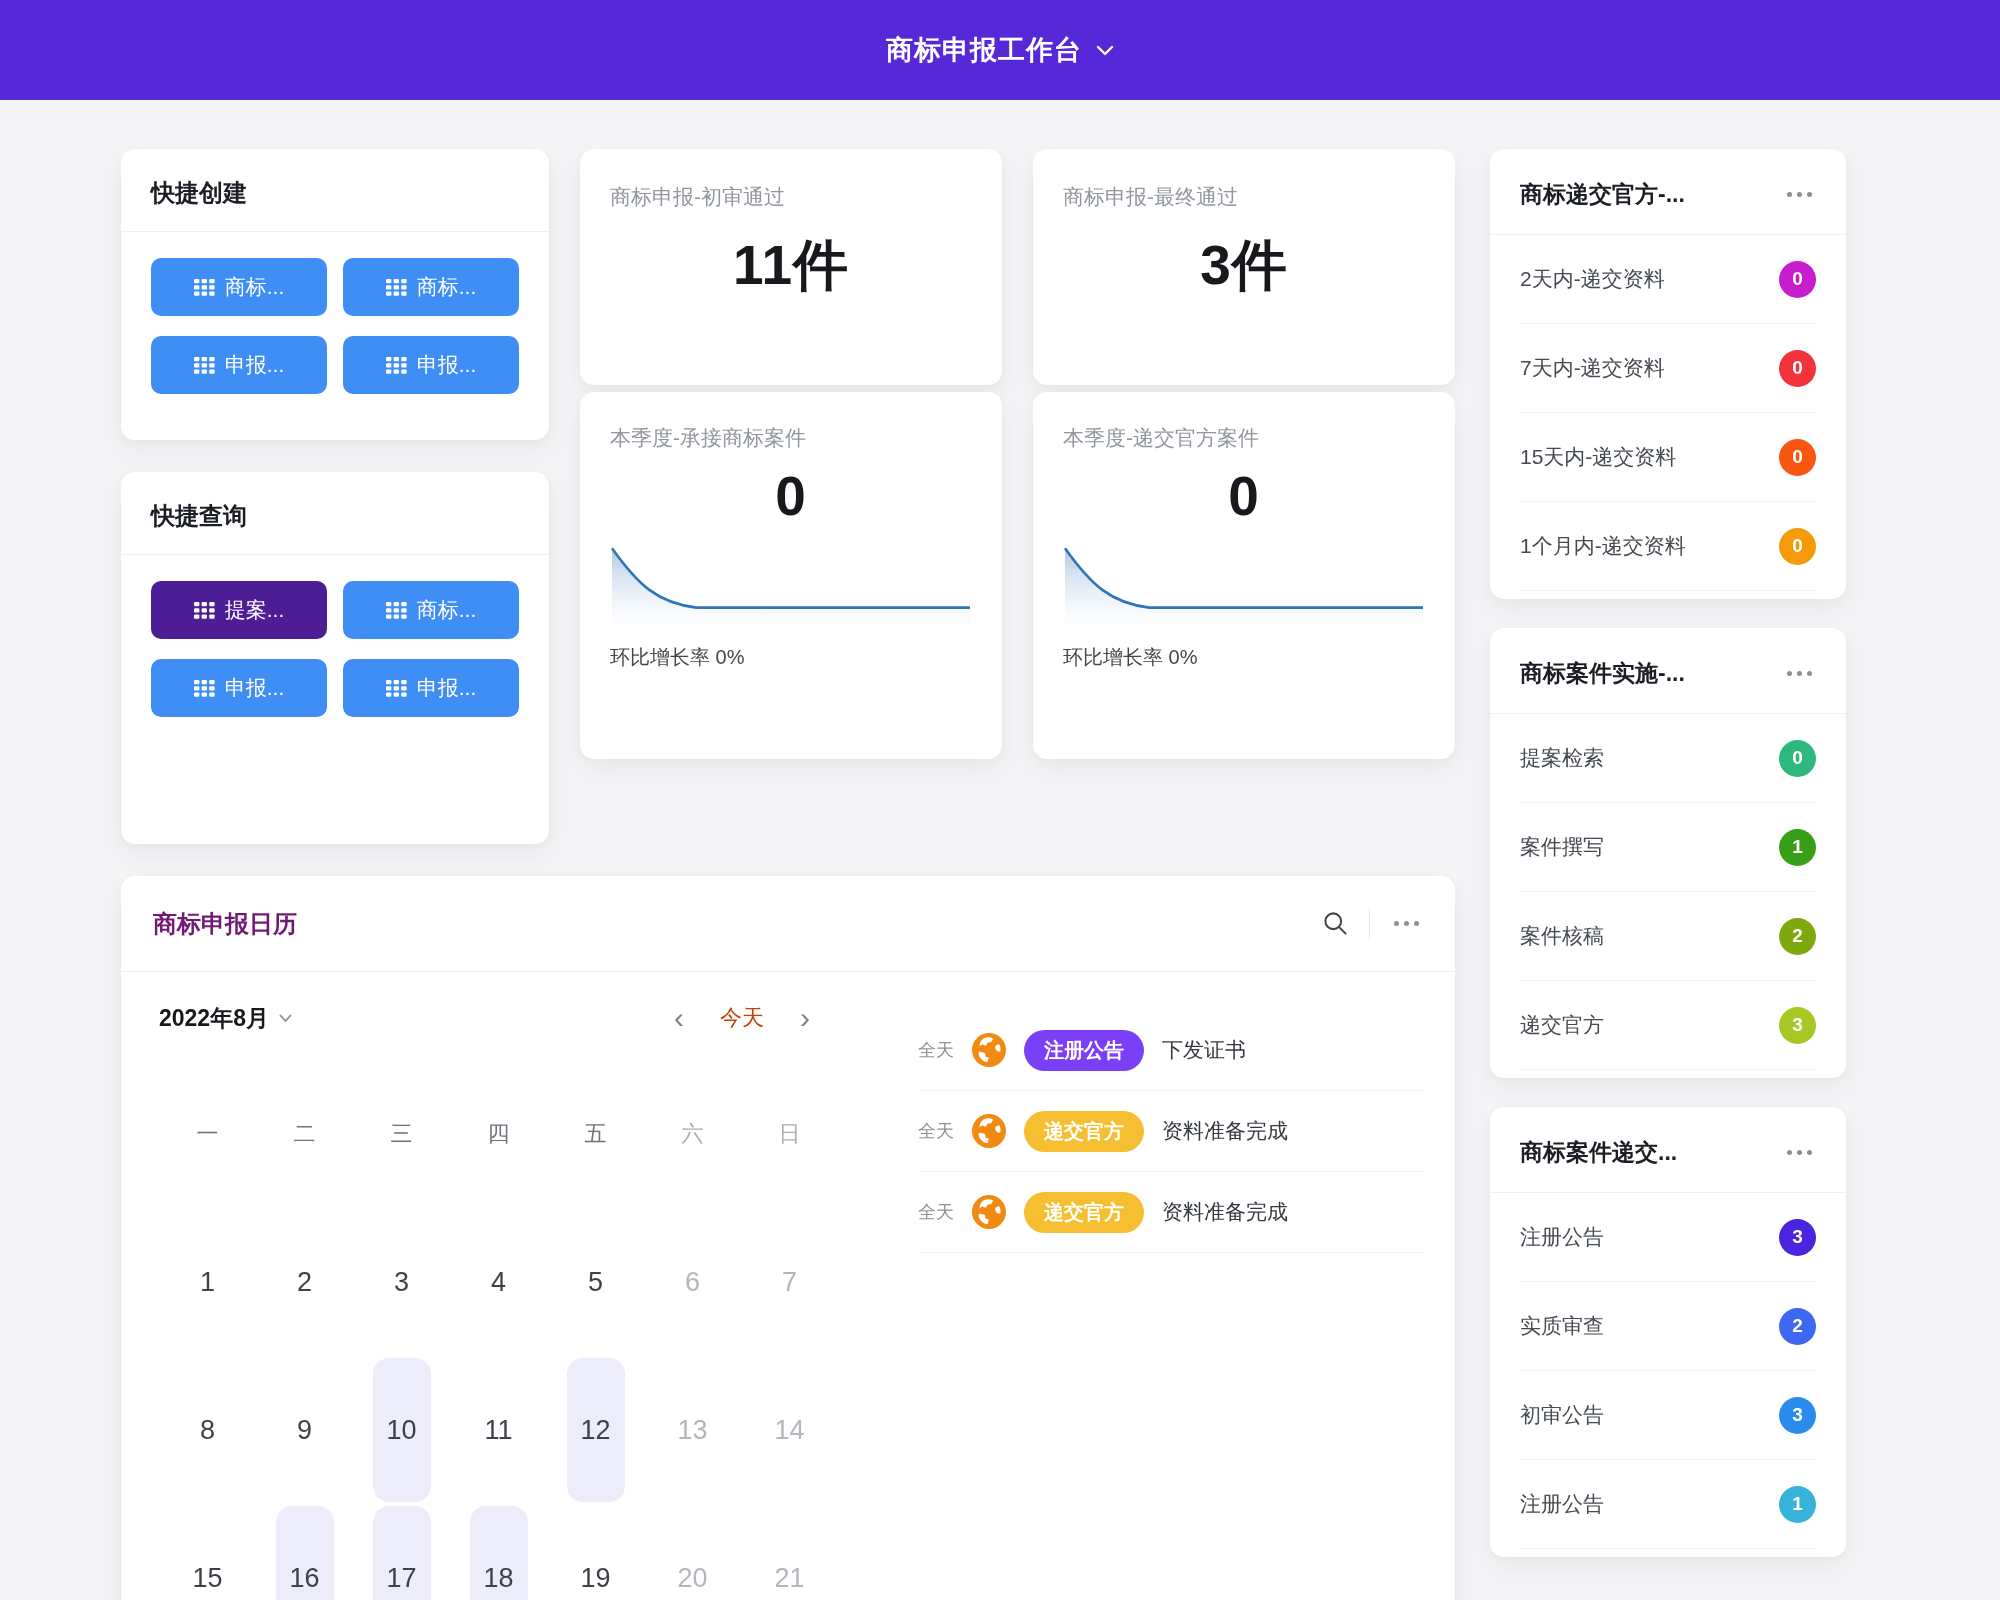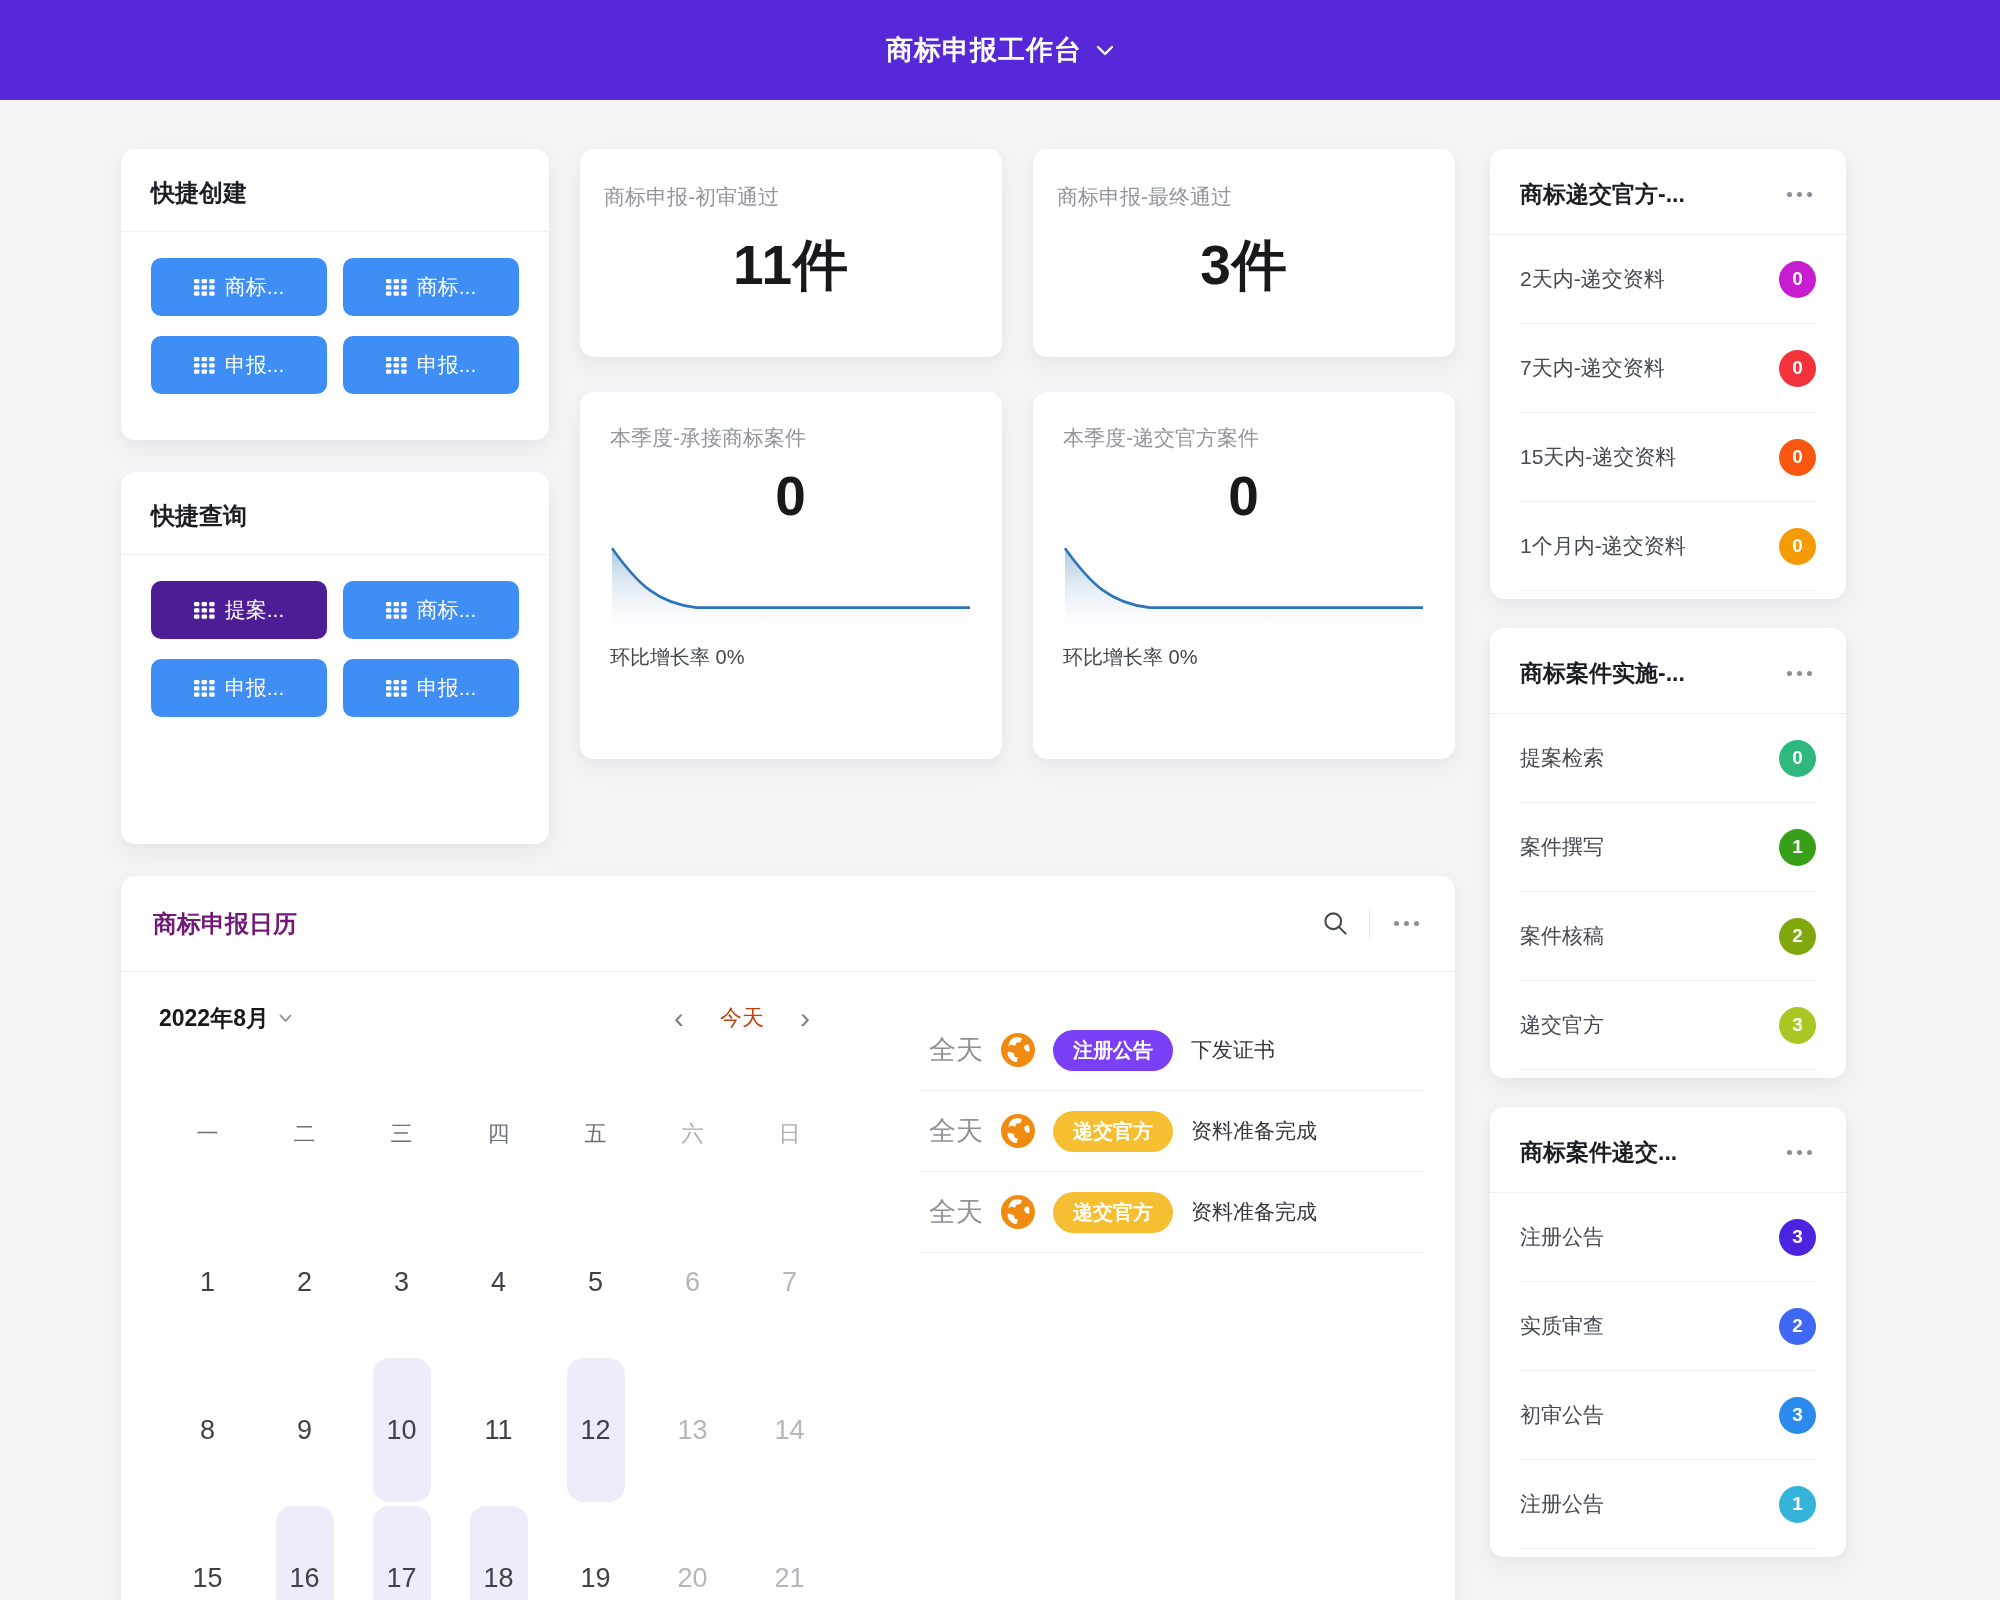--- a/index.html
+++ b/index.html
@@ -17,21 +17,21 @@
   .right-col{width:356px;flex:0 0 auto;display:flex;flex-direction:column;gap:29px;}
   .card{background:#fff;border-radius:14px;box-shadow:0 10px 24px rgba(30,34,40,.05),0 2px 6px rgba(30,34,40,.03);}
   
   .card-quick{height:291px;overflow:hidden;}
   .card-quick.q2{height:372px;}
   .qc-head{padding:28px 30px 22px;font-size:24px;font-weight:700;color:#1b1e24;border-bottom:1px solid #eef0f2;}
   .qc-body{padding:26px 30px;display:grid;grid-template-columns:1fr 1fr;gap:20px 16px;}
   .qbtn{height:58px;border-radius:10px;color:#fff;font-size:21px;display:flex;align-items:center;justify-content:center;gap:10px;cursor:pointer;text-align:right;}
   .grid-ic{display:flex;}
   
-  .stat-card{padding:34px 24px;box-sizing:border-box;height:208px;}
+  .stat-card{padding:34px 30px;box-sizing:border-box;height:236px;}
   .muted-title{font-size:21px;color:#90959e;}
   .big-num{font-size:55px;font-weight:700;color:#17191d;margin-top:18px;letter-spacing:1px;text-align:center;}
   .trend-card{padding:32px 30px;box-sizing:border-box;height:367px;}
   .trend-card .big-num{margin-top:12px;}
   .mini-chart{width:100%;height:86px;margin-top:12px;display:block;}
   .trend-foot{font-size:20px;color:#43474e;margin-top:18px;}
   
   .rcard{height:450px;overflow:hidden;}
   .rc-head{padding:30px 30px 24px;display:flex;align-items:center;justify-content:space-between;border-bottom:1px solid #eef0f2;}
   .rc-title{font-size:23px;font-weight:700;color:#1b1e24;}
@@ -60,21 +60,21 @@
   .day-row{display:grid;grid-template-columns:repeat(7,97px);height:148px;}
   .dc{position:relative;text-align:center;cursor:pointer;}
   .dc span{position:relative;z-index:1;display:inline-block;line-height:148px;font-size:27px;color:#3d424a;}
   .dc.wk span{color:#b3b6bd;}
   .dc.hl::before{content:"";position:absolute;left:50%;top:2px;transform:translateX(-50%);
     width:58px;height:144px;background:#edecfb;border-radius:16px;z-index:0;}
   .dc.today::before{content:"";position:absolute;left:50%;top:2px;transform:translateX(-50%);
     width:58px;height:144px;background:#4c1ff7;border-radius:16px;z-index:0;}
   .cal-right{flex:1;margin-left:80px;padding-top:14px;}
   .ev-row{height:80px;display:flex;align-items:center;gap:18px;border-bottom:1px solid #f1f2f5;cursor:pointer;}
-  .ev-time{font-size:27px;color:#8d929b;flex:0 0 auto;margin-left:11px;}
+  .ev-time{font-size:18px;color:#8d929b;flex:0 0 auto;}
   .ev-pill{padding:7px 20px;border-radius:999px;color:#fff;font-size:20px;font-weight:600;flex:0 0 auto;}
   .ev-text{font-size:21px;color:#33373e;}
 </style>
 </head>
 <body>
 
 <div class="page">
 
   <div class="top-header" style="background-color: rgb(86, 40, 216);">
     <span class="t">商标申报工作台</span>

